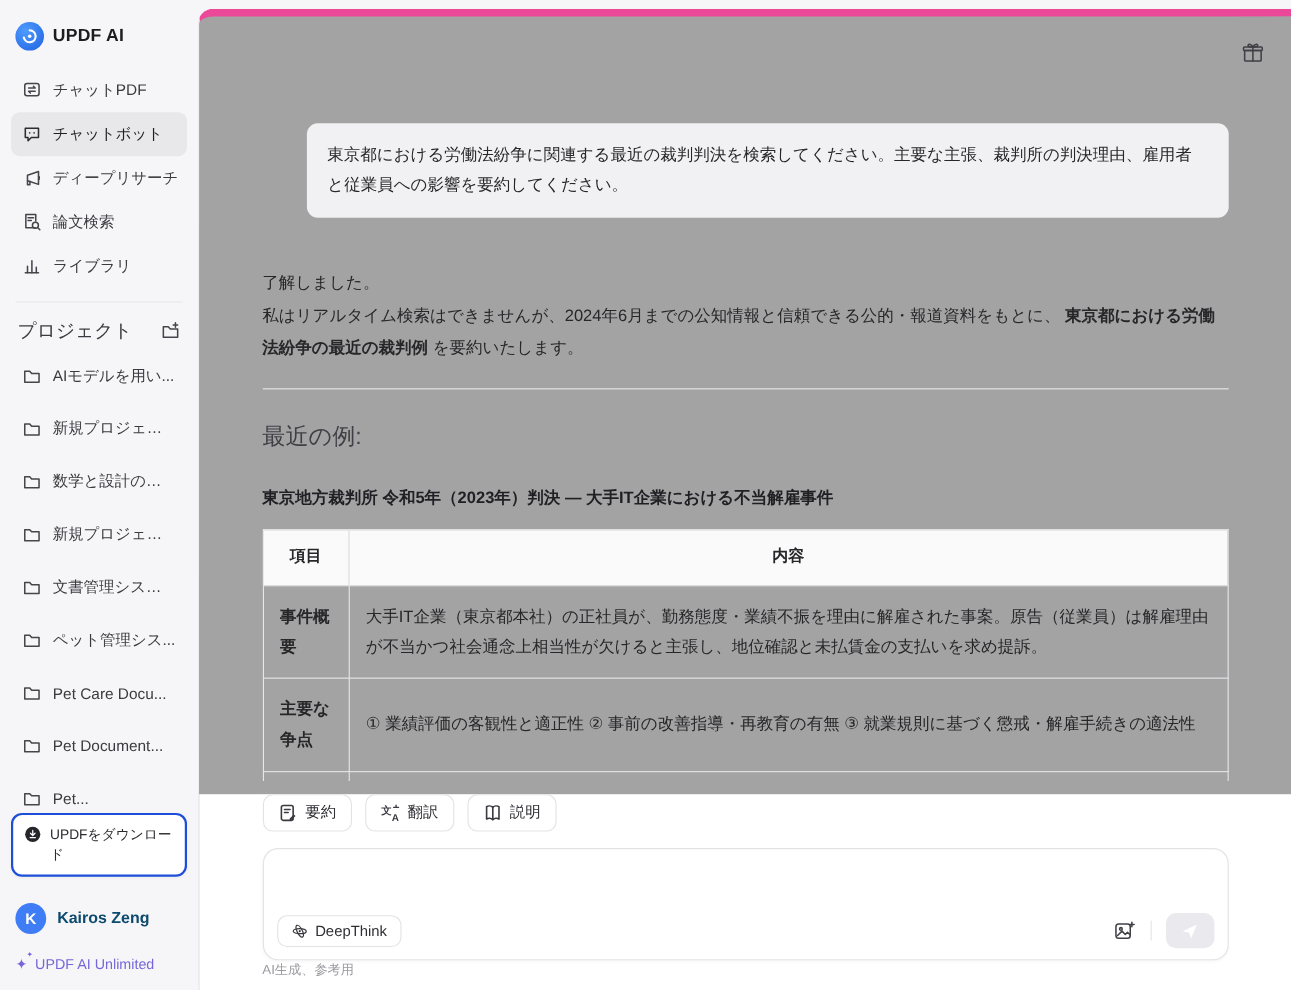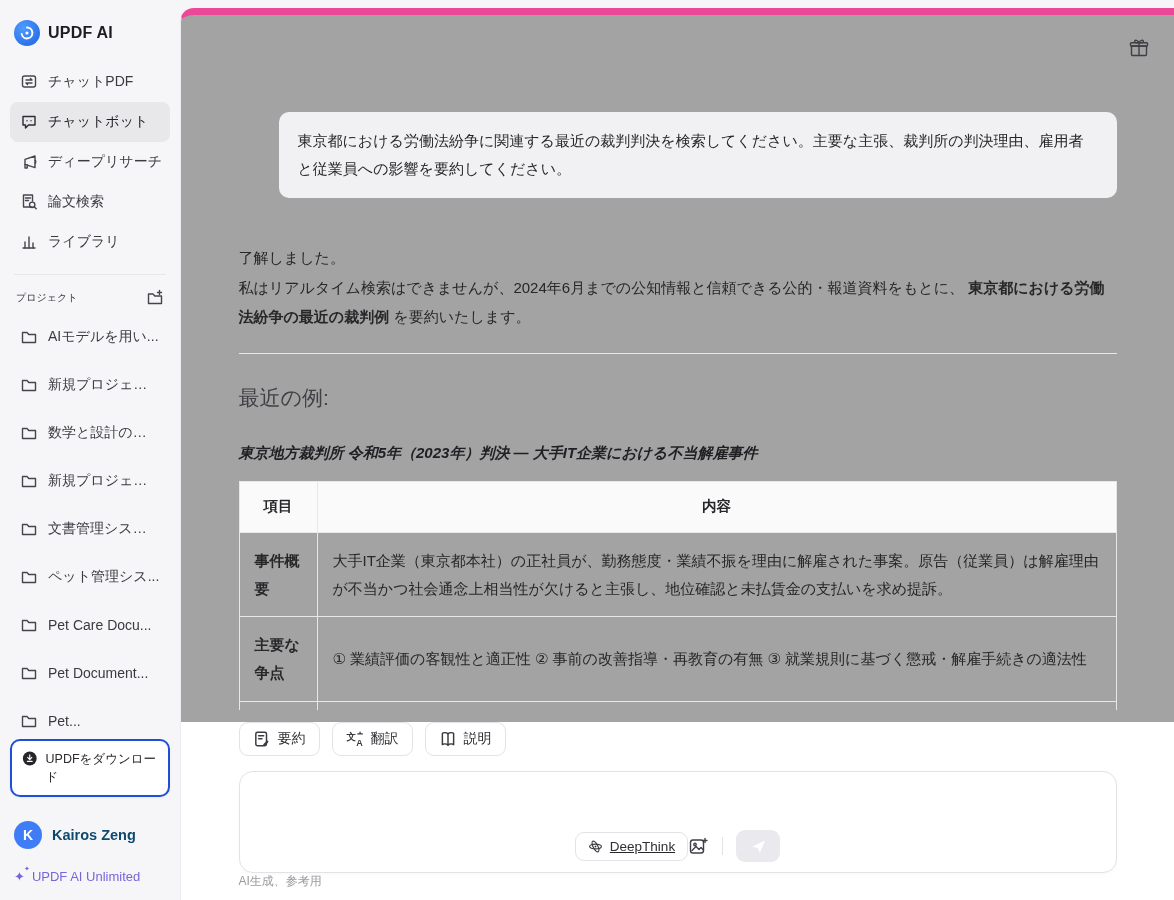--- a/index.html
+++ b/index.html
@@ -9,21 +9,21 @@
   
   .sidebar { width:180px; flex:0 0 180px; height:100%; position:relative; padding-top:14px; overflow:hidden; }
   .logo-row { display:flex; align-items:center; gap:8px; padding:6px 14px 16px; }
   .logo-badge { width:26px; height:26px; border-radius:50%; background:radial-gradient(circle at 35% 30%, #4f9bff, #1f62e0); display:flex; align-items:center; justify-content:center; flex:0 0 26px; }
   .brand { font-size:16px; font-weight:700; letter-spacing:.2px; color:#1c1c21; }
   .nav { padding:0 10px; }
   .nav-item { display:flex; align-items:center; gap:10px; height:40px; padding:0 10px; border-radius:8px; font-size:14px; color:#3a3a40; cursor:pointer; white-space:nowrap; }
   .nav-item.active { background:#e8e8eb; color:#1f1f24;align-items:center; }
   .icon16 { width:18px; height:18px; flex:0 0 18px; }
   .side-divider { height:1px; background:#e7e7ea; margin:12px 14px 10px; }
-  .projects-header { display:flex; align-items:center; justify-content:space-between; padding:4px 16px 10px; font-size:10px; color:#3a3a40;text-align:center; }
+  .projects-header { display:flex; align-items:center; justify-content:space-between; padding:4px 16px 10px; font-size:17px; color:#3a3a40;text-align:center; }
   .projects { padding:0 10px; }
   .project-item { display:flex; align-items:center; gap:10px; height:40px; margin-bottom:8px; padding:0 10px; font-size:14px; color:#3a3a40; border-radius:8px; white-space:nowrap; overflow:hidden; cursor:pointer; }
   .project-label { overflow:hidden; text-overflow:ellipsis; }
   .sidebar-bottom { position:absolute; left:10px; right:10px; bottom:12px; background:#f6f6f8; }
   .download-card { background:#fff; border:2px solid #1d4ed8; border-radius:10px; padding:9px 10px; display:flex; gap:8px; align-items:flex-start; font-size:12.5px; line-height:1.45; color:#2c2c30; box-shadow:0 1px 3px rgba(0,0,0,.05); cursor:pointer; margin-bottom:24px; }
   .user-row { display:flex; align-items:center; gap:10px; padding:0 4px; margin-bottom:20px; cursor:pointer; }
   .avatar { width:28px; height:28px; border-radius:50%; background:#3f7df6; color:#fff; font-size:14px; font-weight:700; display:flex; align-items:center; justify-content:center; flex:0 0 28px; }
   .user-name { font-size:14.5px; font-weight:700; color:#0c4a6e; }
   .plan-row { display:flex; align-items:center; gap:7px; padding:0 4px 4px; font-size:13px; color:#7666d9; cursor:pointer; }
   .sparkle { position:relative; font-size:13px; line-height:1; color:#7666d9; }
@@ -33,38 +33,38 @@
   .main-wrap { flex:1; padding-top:8px; height:100%; }
   .main-card { position:relative; background:#a3a3a3; height:892px; border-radius:14px 0 0 0; border-top:7px solid #ec4899; border-left:1px solid #ececf0; overflow:hidden; }
   .gift-btn { position:absolute; top:22px; right:24px; background:none; border:none; cursor:pointer; color:#3f3f46; z-index:5; }
   .chat-area { position:absolute; top:0; left:0; right:0; bottom:190px; overflow:hidden; }
   .chat-col { width:878px; margin:0 auto; }
   .user-bubble { margin:97px 0 0 40px; background:#f1f1f3; border-radius:10px; padding:15px 19px; font-size:15px; line-height:1.85; color:#27272a; }
   .reply { margin-top:46px; font-size:15px; line-height:1.9; color:#27272a; }
   .reply p { margin-bottom:2px; }
   .hr { border:none; border-top:1px solid #e8e8ea; margin:22px 0 24px; }
   .section-title { font-size:21px; font-weight:400; color:#3f3f46; margin-bottom:22px; }
-  .case-title { font-size:15px; font-weight:700; color:#1f1f24; margin-bottom:16px; line-height:1.7;font-style:italic; }
+  .case-title { font-size:15px; font-weight:700; color:#1f1f24; margin-bottom:16px; line-height:1.7; }
   table.case { width:100%; border-collapse:collapse; font-size:15px; }
   table.case th, table.case td { border:1px solid #e7e7ea; }
   table.case th { background:#fafafb; font-weight:700; font-size:14.5px; padding:11px 10px; text-align:center; color:#27272a; }
   table.case td { padding:14px 15px; line-height:1.85; vertical-align:middle; }
   td.k { font-weight:700; width:78px; }
 
   
   .dock { position:absolute; left:0; right:0; bottom:0; background:#fff; padding-bottom:10px; }
   .dock-col { width:878px; margin:0 auto; }
   .actions-row { display:flex; gap:12px; margin-bottom:15px; }
   .action-btn { display:flex; align-items:center; gap:7px; padding:7px 13px; border:1px solid #e3e3e7; border-radius:9px; background:#fff; font-size:14px; color:#2f2f34; cursor:pointer; font-family:inherit; }
   .input-card { position:relative; height:102px; border:1px solid #e3e3e7; border-radius:14px; background:#fff; box-shadow:0 1px 3px rgba(0,0,0,.03); }
   .input-top { display:flex; align-items:center; padding:16px 16px 0; }
   .caret { width:1.5px; height:20px; background:#3a3a40; margin-right:3px; animation:blink 1.1s step-end infinite; }
   @keyframes blink { 50% { opacity:0; } }
   .placeholder { font-size:15px; color:#b6b6bc; }
-  .input-bottom { position:absolute; left:12px; right:12px; bottom:10px; display:flex; justify-content:center; align-items:center;text-decoration:underline; }
+  .input-bottom { position:absolute; left:12px; right:12px; bottom:10px; display:flex; justify-content:space-between; align-items:center; }
   .deepthink-btn { display:flex; align-items:center; gap:7px; padding:6px 12px; border:1px solid #e3e3e7; border-radius:9px; background:#fff; font-size:13.5px; color:#2f2f34; cursor:pointer; font-family:inherit; }
   .input-right { display:flex; align-items:center; gap:13px; }
   .vdiv { width:1px; height:18px; background:#e3e3e6; }
   .send-btn { width:44px; height:32px; border:none; border-radius:9px; background:#e9e9ee; display:flex; align-items:center; justify-content:center; cursor:pointer; }
   .footer-note { font-size:12px; color:#9a9aa0; }
 
   svg { display:block; }
 </style>
 </head>
 <body>

